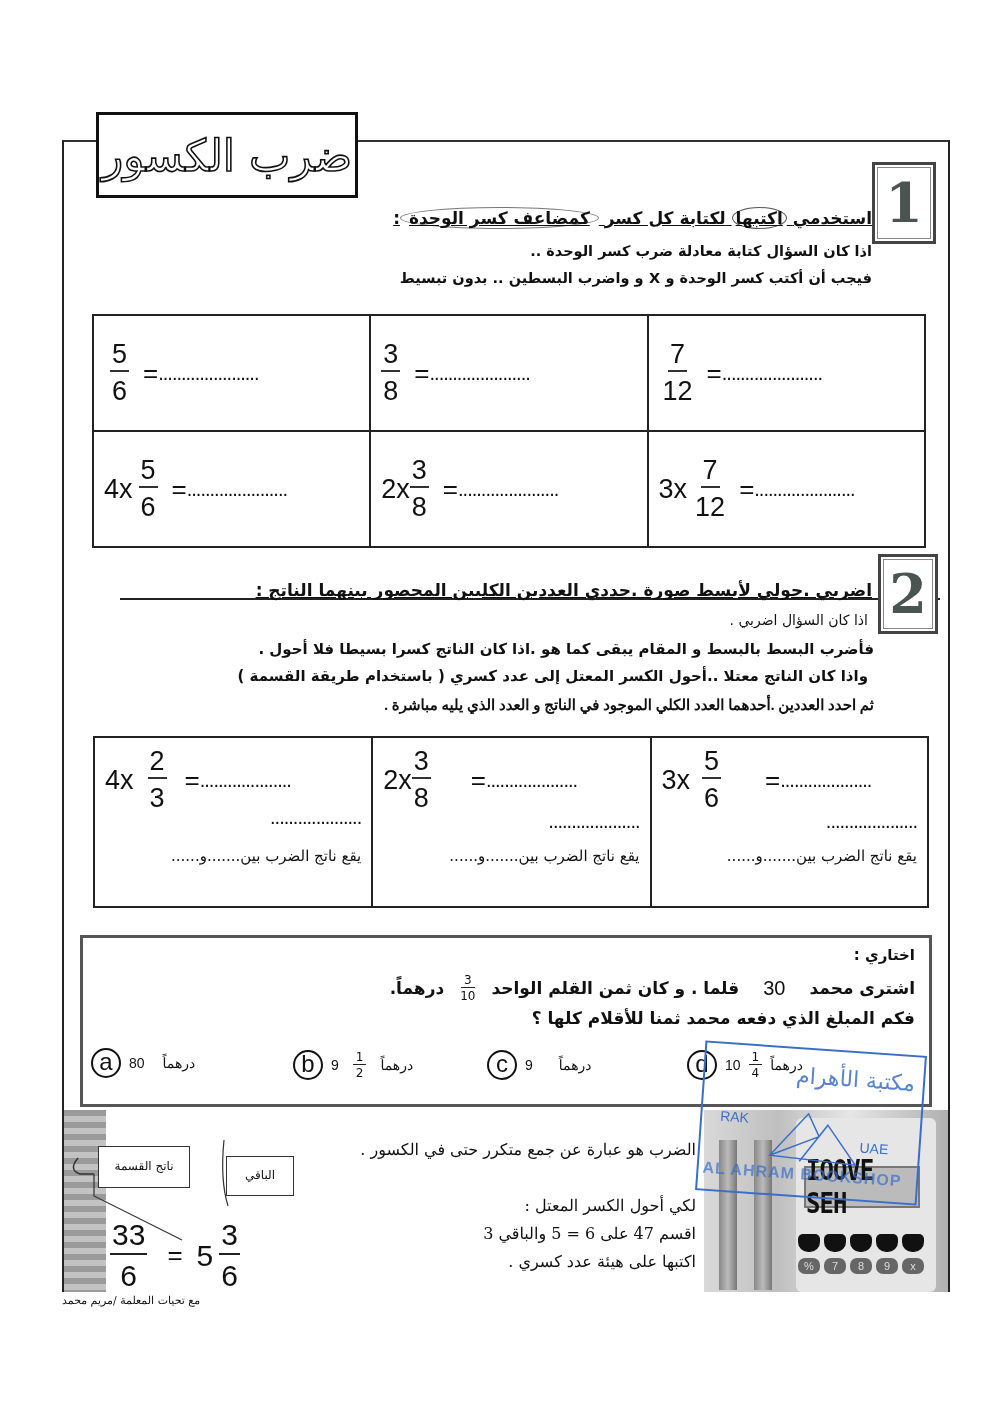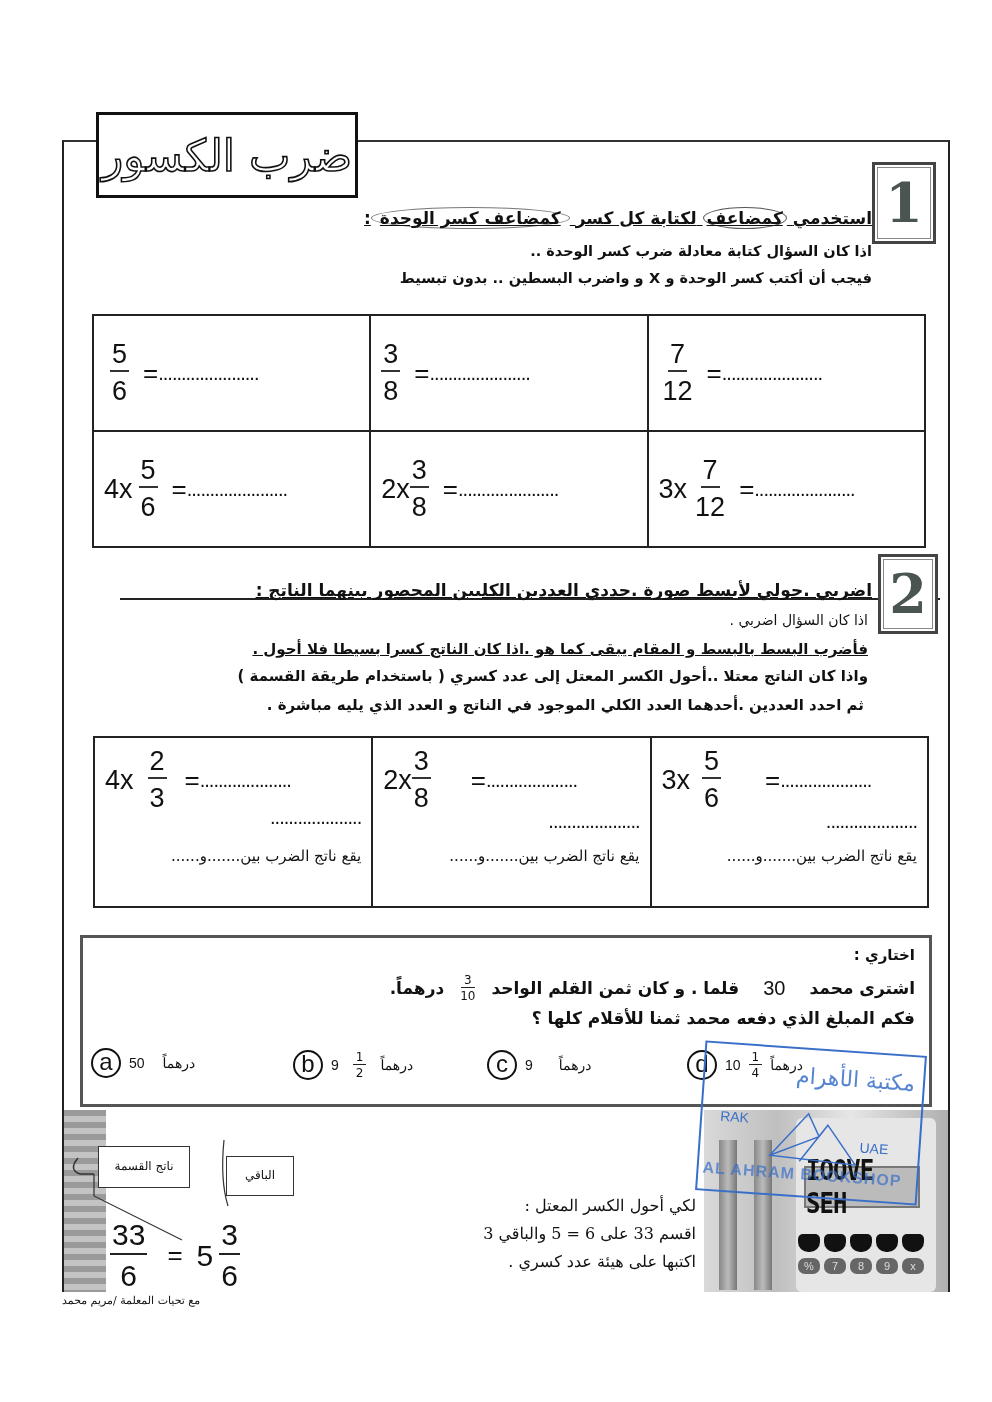--- a/index.html
+++ b/index.html
@@ -71,21 +71,21 @@
 <div id="frame" class="abs"></div>
 <div id="title-box" class="abs">
   <span id="title-text">ضرب الكسور</span>
 </div>
 
 <div class="abs badge" style="left:872px; top:162px;">
   <span>1</span>
 </div>
 <div class="abs rtl s1-title" style="right:120px; top:208px; white-space:nowrap;">
   <span>استخدمي</span>
-  <span style="border:1.5px solid #555; border-radius:50%; padding:0 3px;">كمضاعف</span>
+  <span style="border:1.5px solid #555; border-radius:50%; padding:0 3px;">اكتبها</span>
   <span>لكتابة كل كسر</span>
   <span style="border:1.5px solid #777; border-radius:50%; padding:0 8px;">كمضاعف كسر الوحدة</span><span>:</span>
 </div>
 <div class="abs rtl s1-line" style="right:120px; top:243px; white-space:nowrap;">اذا كان السؤال كتابة معادلة ضرب كسر الوحدة ..</div>
 <div class="abs rtl s1-line" style="right:120px; top:270px; white-space:nowrap;">فيجب أن أكتب كسر الوحدة و X و واضرب البسطين .. بدون تبسيط</div>
 
 <table class="grid" style="left:92px; top:314px; width:834px;">
   <tbody>
       <tr style="height:116px;">
     <td style="width:278px;">
@@ -156,23 +156,23 @@
   </tr>
 </tbody>
   </table>
 
 <div class="abs" style="left:120px; top:598px; width:820px; border-top:2px solid #222;"></div>
 <div class="abs badge" style="left:878px; top:554px; height:80px; width:60px;">
   <span>2</span>
 </div>
 <div class="abs rtl s2-title" style="right:120px; top:580px; white-space:nowrap; background:transparent;">اضربي .حولي لأبسط صورة .حددي العددين الكليين المحصور بينهما الناتج :</div>
 <div class="abs rtl" style="right:124px; top:612px; font-size:14px; white-space:nowrap;">اذا كان السؤال اضربي .</div>
-<div class="abs rtl s2-line" style="right:124px; top:640px; white-space:nowrap;text-decoration:underline;">فأضرب البسط بالبسط و المقام يبقى كما هو .اذا كان الناتج كسرا بسيطا فلا أحول .</div>
+<div class="abs rtl s2-line" style="right:118px; top:640px; white-space:nowrap;">فأضرب البسط بالبسط و المقام يبقى كما هو .اذا كان الناتج كسرا بسيطا فلا أحول .</div>
 <div class="abs rtl s2-line" style="right:124px; top:667px; white-space:nowrap;">واذا كان الناتج معتلا ..أحول الكسر المعتل إلى عدد كسري ( باستخدام طريقة القسمة )</div>
-<div class="abs rtl s2-line" style="right:128px; top:696px; white-space:nowrap;">ثم احدد العددين .أحدهما العدد الكلي الموجود في الناتج و العدد الذي يليه مباشرة .</div>
+<div class="abs rtl s2-line" style="right:118px; top:696px; white-space:nowrap;font-family:Liberation Serif, serif;">ثم احدد العددين .أحدهما العدد الكلي الموجود في الناتج و العدد الذي يليه مباشرة .</div>
 
 <table class="grid" style="left:93px; top:736px; width:836px;">
   <tbody>
       <tr style="height:170px;">
     <td style="width:279px; vertical-align:top; padding-top:10px;">
       <div class="cell-inner">
         <span class="coef">4x</span>
         <span class="frac" style="margin-left:14px;">
               <span class="n" style="border-bottom-color:#333;">2</span>
               <span class="d">3</span>
@@ -222,21 +222,21 @@
     <span class="sfrac" style="font-weight:normal; margin:0 6px;">
         <span class="n">3</span>
         <span class="d">10</span>
       </span>
     <span>درهماً.</span>
   </div>
   <div class="abs rtl q-text" style="right:14px; top:70px; white-space:nowrap;">فكم المبلغ الذي دفعه محمد ثمنا للأقلام كلها ؟</div>
 
   <div class="abs opt" style="left:8px; top:110px;">
     <span class="opt-circle">a</span>
-    <span class="opt-val">50</span>
+    <span class="opt-val">80</span>
     <span class="opt-unit" style="margin-left:10px;">درهماً</span>
   </div>
   <div class="abs opt" style="left:210px; top:112px;">
     <span class="opt-circle">b</span>
     <span class="opt-val">9</span>
     <span class="sfrac" style="margin-left:6px;">
         <span class="n">1</span>
         <span class="d">2</span>
       </span>
     <span class="opt-unit" style="margin-left:6px;">درهماً</span>
@@ -274,22 +274,23 @@
     <div class="calc-key"></div>
   </div>
   <div class="abs" style="left:734px; top:148px; display:flex; gap:4px;">
     <div class="calc-key2">%</div>
     <div class="calc-key2">7</div>
     <div class="calc-key2">8</div>
     <div class="calc-key2">9</div>
     <div class="calc-key2">x</div>
   </div>
 
+  <div class="abs note-line" style="right:252px; top:30px;">الضرب هو عبارة عن جمع متكرر حتى في الكسور .</div>
   <div class="abs note-line" style="right:252px; top:86px;">لكي أحول الكسر المعتل :</div>
-  <div class="abs note-line" style="right:252px; top:114px;">اقسم 33 على 6 = 5 والباقي 3</div>
+  <div class="abs note-line" style="right:252px; top:114px;">اقسم 47 على 6 = 5 والباقي 3</div>
   <div class="abs note-line" style="right:252px; top:142px;">اكتبها على هيئة عدد كسري .</div>
 
   <svg class="abs" style="left:0; top:0;" width="300" height="182">
     <path d="M14 48 Q4 60 16 64 L30 64" stroke="#333" stroke-width="1.5" fill="none"></path>
     <path d="M30 64 L30 86 L118 130" stroke="#333" stroke-width="1.2" fill="none"></path>
     <path d="M160 30 Q156 70 164 96" stroke="#333" stroke-width="1.2" fill="none"></path>
   </svg>
   <div class="abs label-box" style="left:34px; top:36px; width:92px; height:42px;">ناتج القسمة</div>
   <div class="abs label-box" style="left:162px; top:46px; width:68px; height:40px;">الباقي</div>
 

